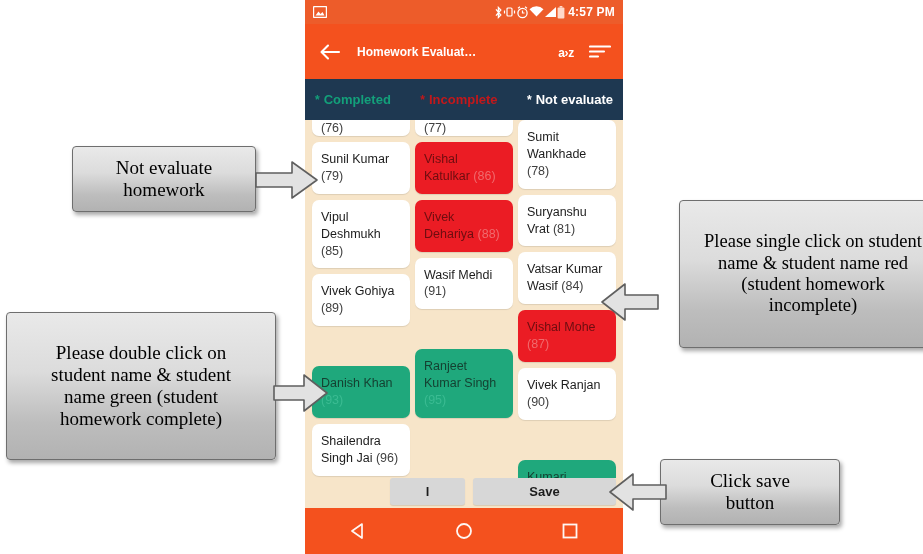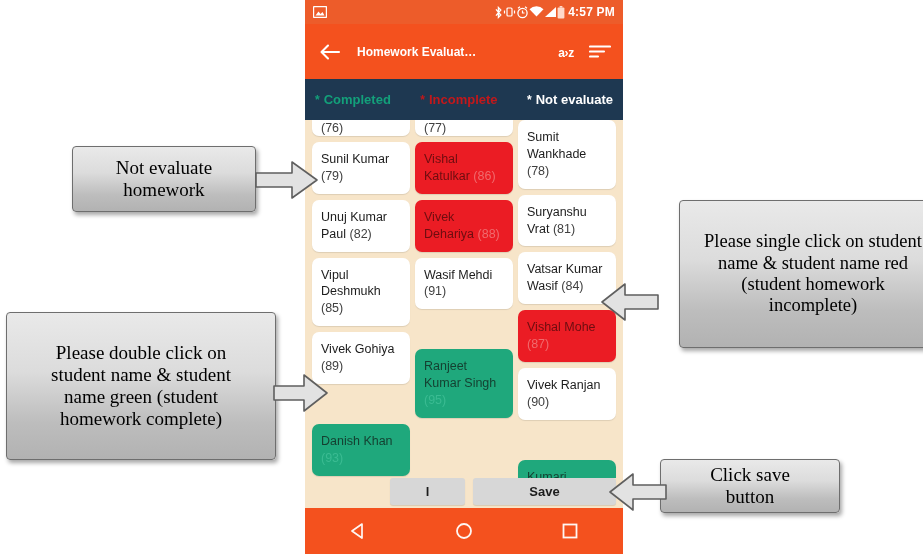--- a/index.html
+++ b/index.html
@@ -49,21 +49,21 @@
 
   
   .callout{position:absolute;box-sizing:border-box;border:1.5px solid #6e6e6e;border-radius:4px;
            background:linear-gradient(180deg,#e9e9e9 0%,#dcdcdc 40%,#bdbdbd 75%,#b2b2b2 100%);
            box-shadow:2px 3px 4px rgba(0,0,0,.35);
            display:flex;align-items:center;justify-content:center;text-align:center;
            font-family:Liberation Serif, serif;color:#000;font-size:19px;line-height:1.16;padding:6px 24px;}
   #co-note{left:72px;top:146px;width:184px;height:66px;}
   #co-green{left:6px;top:312px;width:270px;height:148px;text-align:center;}
   #co-red{left:679px;top:200px;width:268px;height:148px;font-size:18.5px;}
-  #co-save{left:660px;top:459px;width:180px;height:54px;}
+  #co-save{left:660px;top:459px;width:180px;height:66px;}
   .arrow{position:absolute;}
 </style>
 </head>
 <body>
 
 <div id="phone">
 
   <div class="statusbar">
     <div class="sb-left">
       <svg class="sb-ico" width="14" height="12" viewBox="0 0 14 12">
@@ -123,21 +123,20 @@
     <div class="lg lg-note">
       <span class="star">*</span>
       <span>Not evaluate</span>
     </div>
   </div>
 
   <div class="grid">
     <div class="col col1" id="col0">
         <div class="cell clipped"><span></span> <span class="num">(76)</span></div>
         <div class="cell"><span>Sunil Kumar</span> <span class="num">(79)</span></div>
-        <div class="cell"><span>Unuj Kumar Paul</span> <span class="num">(82)</span></div>
         <div class="cell"><span>Vipul Deshmukh</span> <span class="num">(85)</span></div>
         <div class="cell"><span>Vivek Gohiya</span> <span class="num">(89)</span></div>
         <div class="cell green"><span>Danish Khan</span> <span class="num">(93)</span></div>
         <div class="cell"><span>Shailendra Singh Jai</span> <span class="num">(96)</span></div>
         <div class="cell"><span>rahul</span> <span class="num">(100)</span></div>
       </div>
     <div class="col col2" id="col1">
         <div class="cell clipped"><span></span> <span class="num">(77)</span></div>
         <div class="cell red"><span>Vishal Katulkar</span> <span class="num">(86)</span></div>
         <div class="cell red"><span>Vivek Dehariya</span> <span class="num">(88)</span></div>

